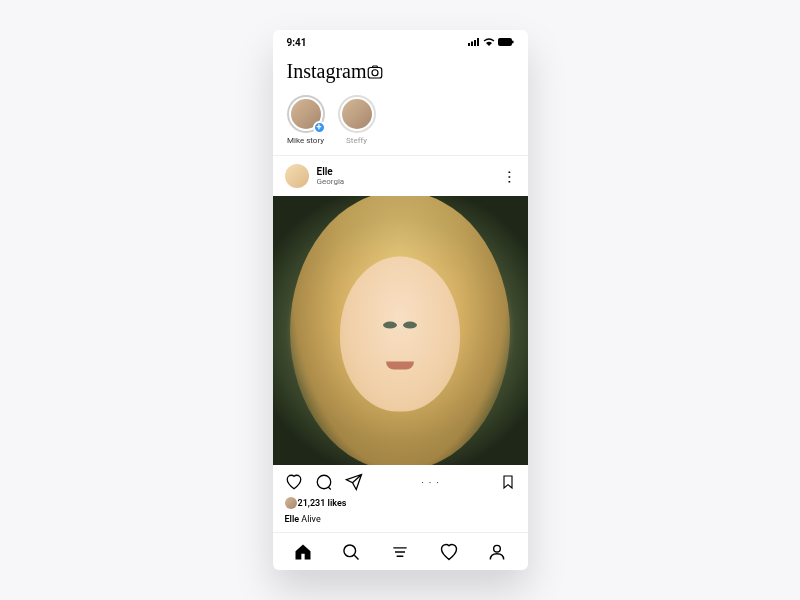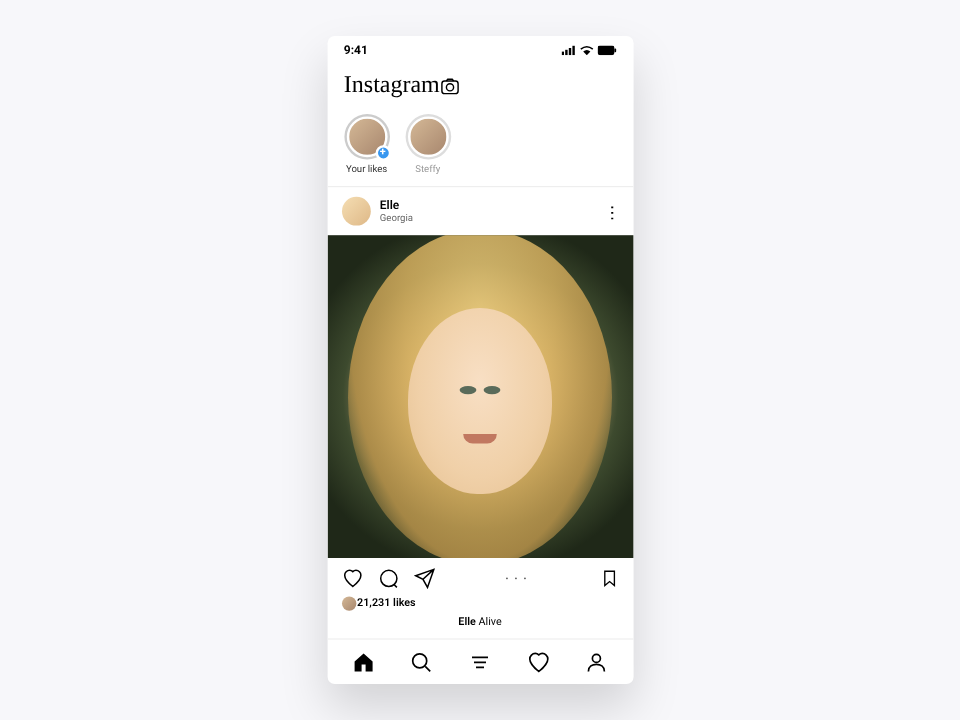--- a/index.html
+++ b/index.html
@@ -161,21 +161,20 @@
     align-items: center;
     gap: 1px;
     padding: 2px 12px;
     font-size: 9px;
     font-weight: 600;
   }
   .tiny-avatar { width:12px; height:12px; border-radius:50%; background: linear-gradient(135deg,#d4b896,#a8876e); }
   .caption {
     padding: 3px 12px 8px;
     font-size: 9px;
-    text-align: center;
   }
   .caption .u { font-weight: 600; }
   .tab-bar {
     height: 38px;
     border-top: 1px solid #eee;
     display: flex;
     align-items: center;
     justify-content: space-around;
     padding: 0 6px;
   }
@@ -223,21 +222,21 @@
         </svg>
       </span>
   </div>
 
   <div class="stories" id="stories-row">
       <div class="story">
         <div class="story-ring none">
           <div class="story-avatar"></div>
           <div class="add-badge">+</div>
         </div>
-        <div class="story-label">Your likes</div>
+        <div class="story-label">Mike story</div>
       </div>
       <div class="story">
         <div class="story-ring gray">
           <div class="story-avatar"></div>
         </div>
         <div class="story-label muted">Steffy</div>
       </div>
     </div>
 
   <div class="post-header">

